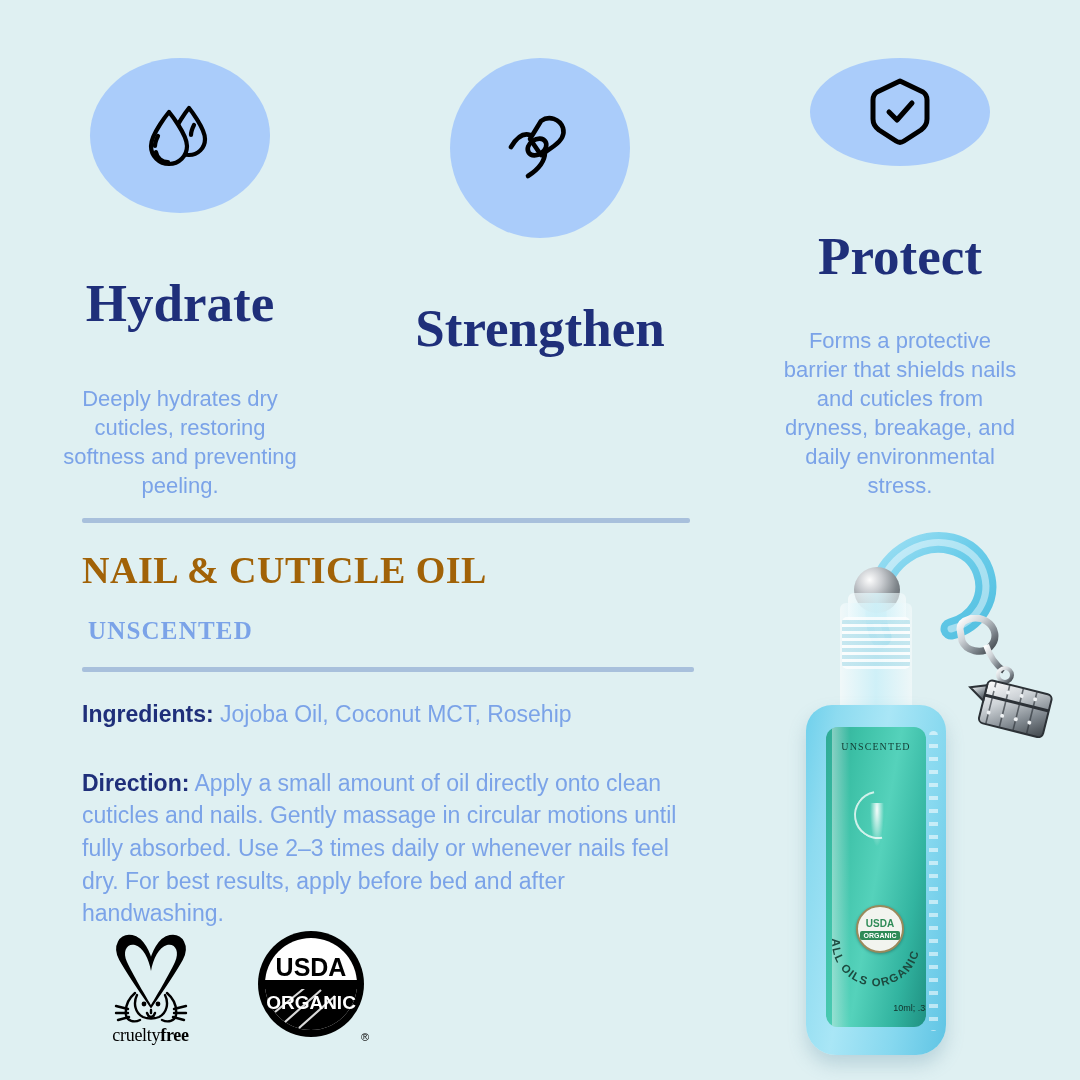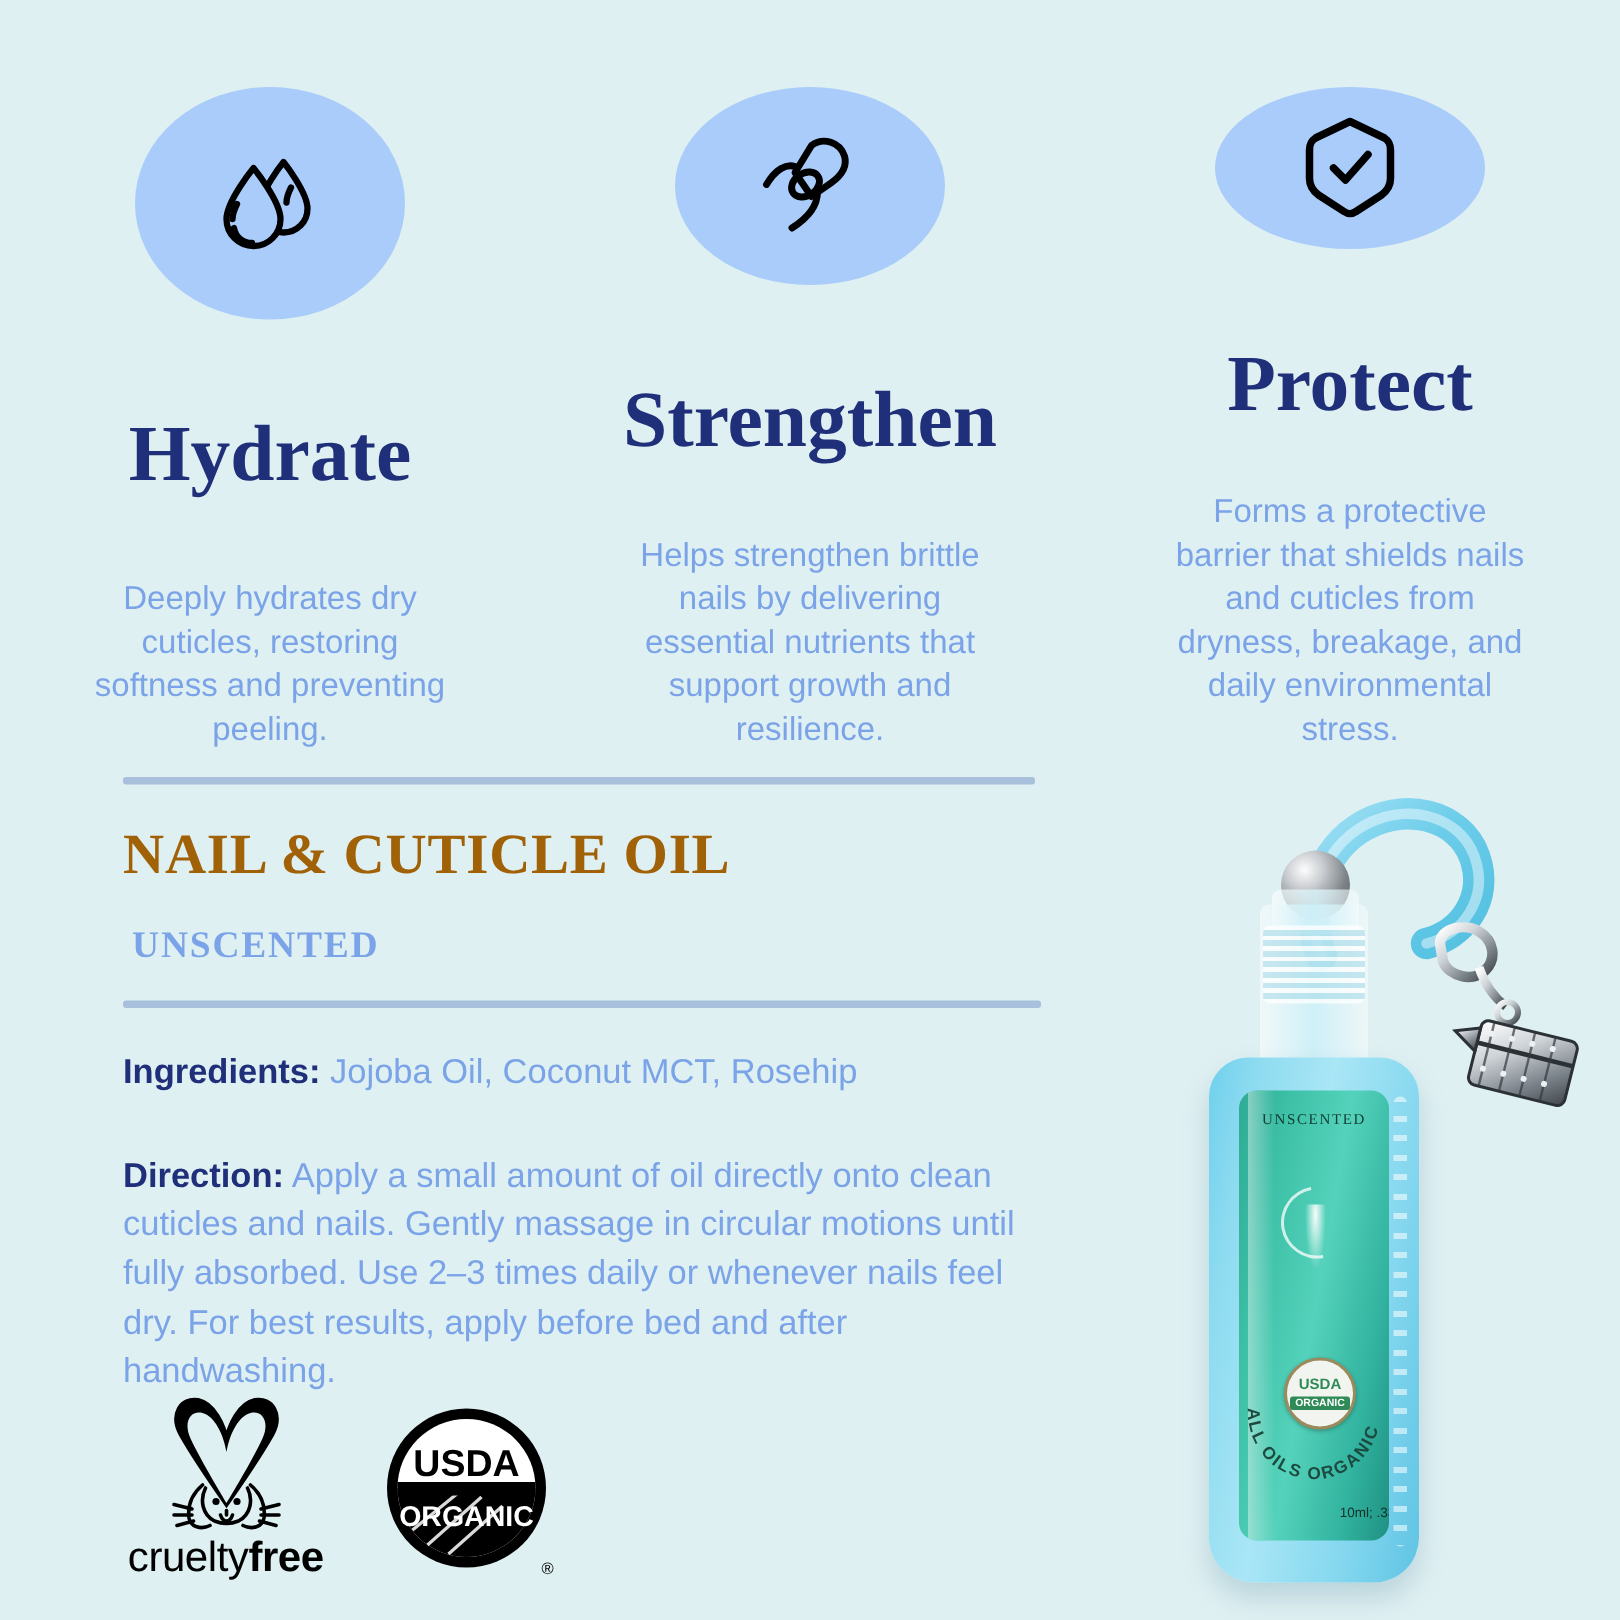--- a/index.html
+++ b/index.html
@@ -59,21 +59,21 @@
   .para .lbl{color:#1f2f7a;font-weight:bold;}
   .para.dir{margin-top:36px;}
 
   
   .badges{
     position:absolute;left:88px;top:928px;
     display:flex;align-items:flex-end;gap:42px;
   }
   .cf{width:125px;display:flex;flex-direction:column;align-items:center;}
   .cf-word{
-    font-family:Liberation Sans, sans-serif;font-size:28px;color:#000;
+    font-family:Liberation Serif, serif;font-size:18px;color:#000;
     margin-top:2px;letter-spacing:-0.3px;
   }
   .cf-word b{font-weight:bold;}
   .usda{position:relative;width:118px;height:118px;}
 
   
   .product{position:absolute;left:760px;top:515px;width:320px;height:565px;}
 
   .loop{position:absolute;left:105px;top:4px;width:150px;height:150px;}
   .bottle-wrap{position:absolute;left:28px;top:30px;width:175px;height:520px;}
@@ -185,21 +185,20 @@
             <g fill="none" stroke="#000" stroke-width="4.6" stroke-linecap="round" stroke-linejoin="round">
               <path d="M44 16 C52 10 63 14 66 23 C68 30 64 36 57 41 L44 50 L33 34 Z"></path>
               <ellipse cx="40" cy="42" rx="10" ry="7.5" transform="rotate(-34 40 42)"></ellipse>
               <path d="M33 30 C27 28 20 32 14 42"></path>
               <path d="M48 47 C48 56 42 64 31 71"></path>
             </g>
           </svg>
         </span>
       </div>
       <div class="b-title">Strengthen</div>
-      <div class="b-desc">Helps strengthen brittle nails by delivering essential nutrients that support growth and resilience.</div>
     </div>
 
     <div class="benefit">
       <div class="circle">
         <span>
           <svg width="86" height="86" viewBox="0 0 86 86">
             <g fill="none" stroke="#000" stroke-width="5" stroke-linecap="round" stroke-linejoin="round">
               <path d="M43 12 L66 23 C69 25 70 27 70 31 L70 50 C70 55 68 58 64 61 L47 72 C44 74 42 74 39 72 L22 61 C18 58 16 55 16 50 L16 31 C16 27 17 25 20 23 Z"></path>
               <path d="M32 43 L40 51 L55 34"></path>
             </g>

